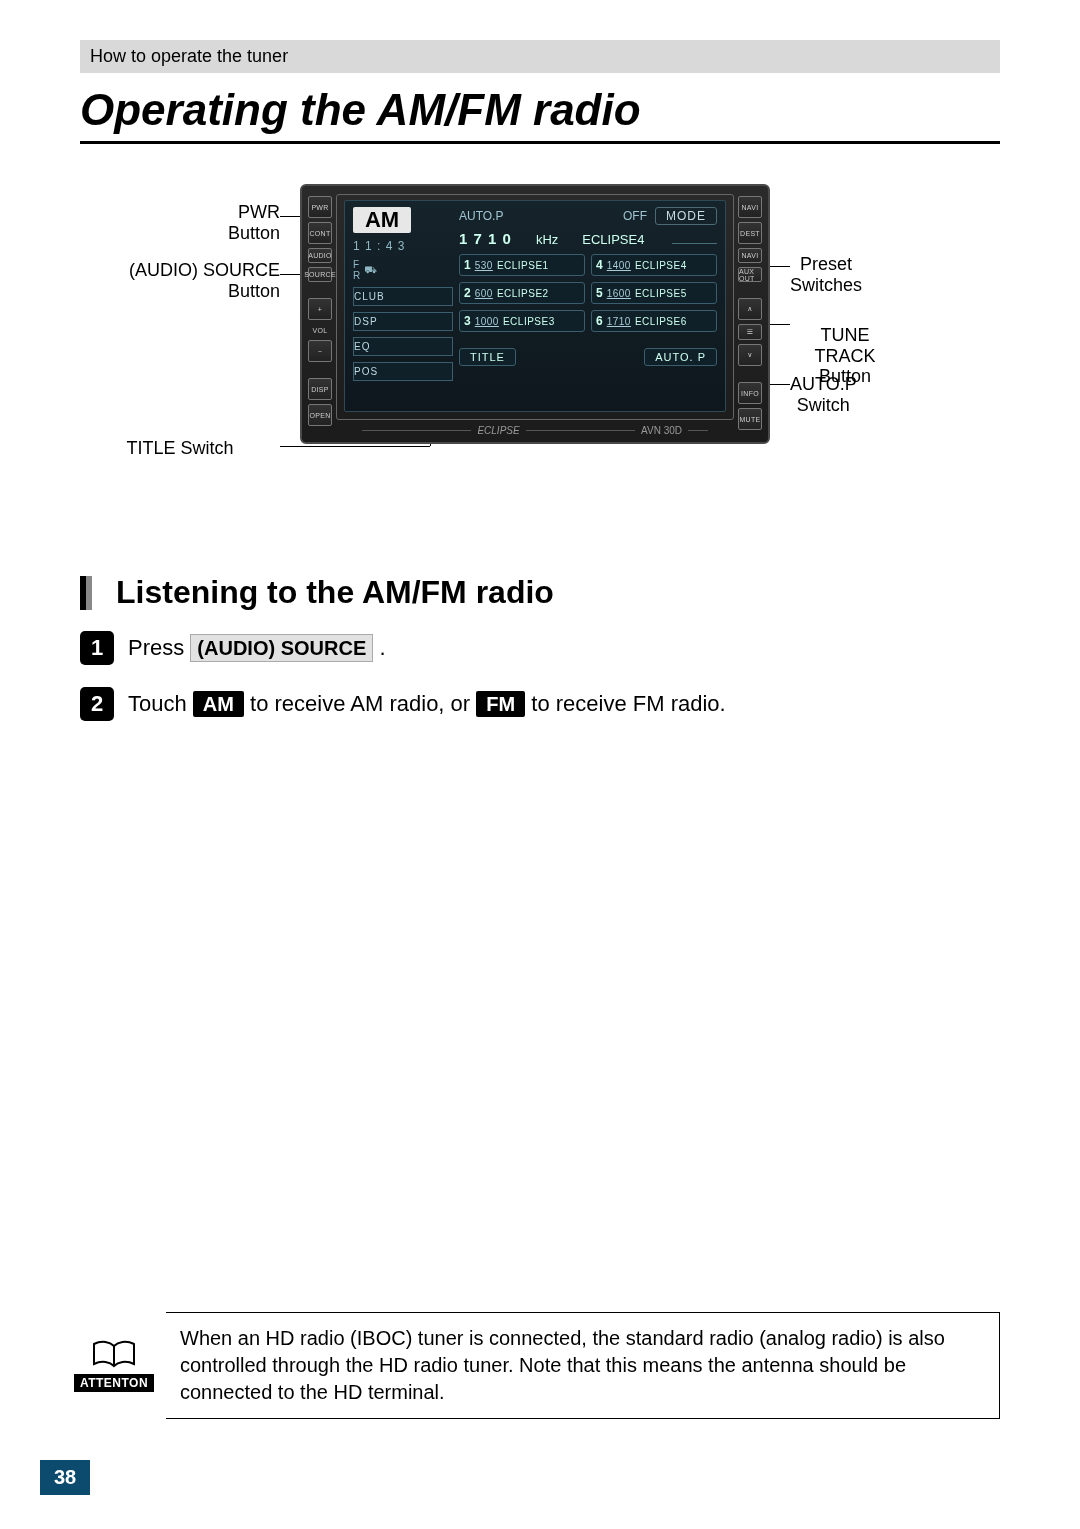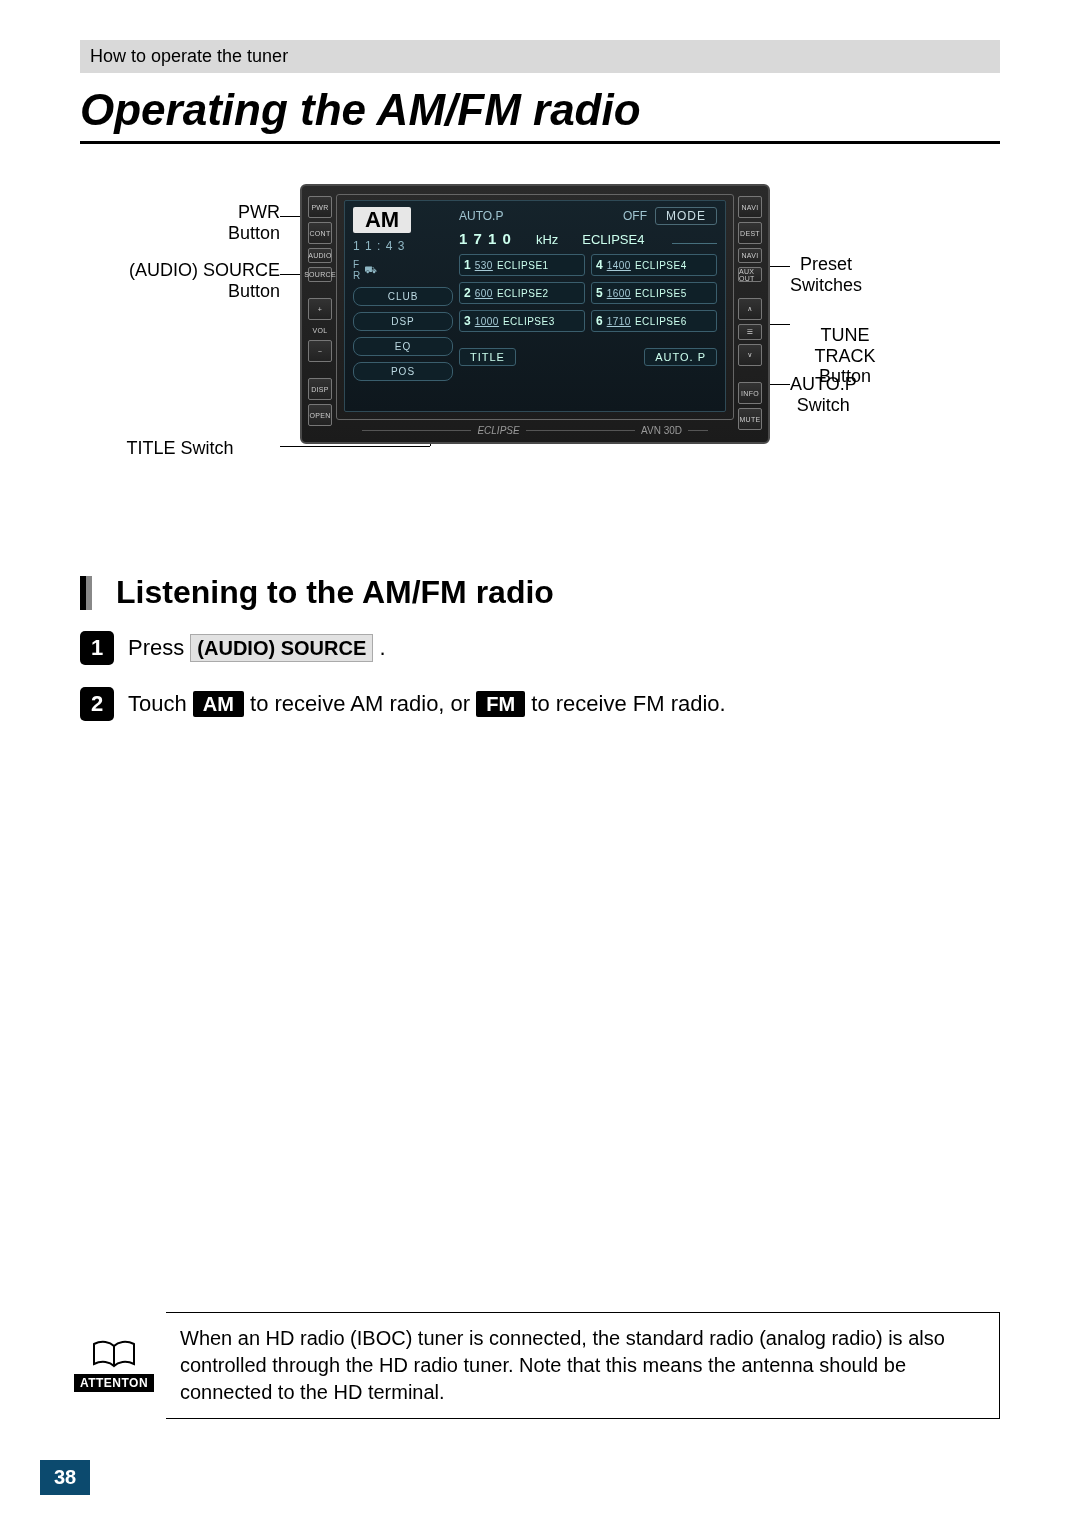--- a/index.html
+++ b/index.html
@@ -26,21 +26,21 @@
   .side-btn { flex: 0 0 auto; height: 22px; border: 1px solid #777; border-radius: 2px; background: linear-gradient(#333,#222); color: #ccc; font-size: 7px; display:flex; align-items:center; justify-content:center; letter-spacing:.3px; }
   .side-gap { flex: 0 0 8px; }
 
   .screen { position: absolute; left: 42px; right: 42px; top: 14px; bottom: 30px; background: linear-gradient(#15232b,#0e171d); border: 1px solid #2f4a56; border-radius: 2px; padding: 6px 8px; color: #cfe; display:flex; }
   .screen-left  { width: 100px; display:flex; flex-direction:column; gap:6px; }
   .screen-mid   { flex: 1; display:flex; flex-direction:column; gap:5px; padding-left:6px; }
 
   .am-pill { background:#e7e7e7; color:#000; font-weight:bold; font-size:22px; padding:0 8px; border-radius:2px; width:58px; text-align:center; height:26px; line-height:26px; }
   .time-txt { color:#8fb7c4; font-size:12px; letter-spacing:1px; }
   .mini-icon { color:#8fb7c4; font-size:10px; }
-  .mini-box { border:1px solid #3a5e6d; border-radius:8px; background:#0f2028; color:#bcd9e2; font-size:10px; text-align:center; padding:2px 0; letter-spacing:1px; height:19px; line-height:14px; }
+  .mini-box { border:1px solid #3a5e6d; border-radius:0; background:#0f2028; color:#bcd9e2; font-size:10px; padding:2px 0; letter-spacing:1px; height:19px; line-height:14px; }
 
   .header-row { display:flex; align-items:center; gap:8px; color:#9fc4d0; font-size:12px; }
   .header-row .spacer { flex:1; }
   .mode-chip { border:1px solid #4b6a76; border-radius:3px; padding:1px 10px; color:#c9dde4; font-size:12px; letter-spacing:1px; }
   .freq-row  { display:flex; align-items:baseline; gap:24px; color:#cfe; font-size:13px; }
   .freq-big  { color:#cfe; font-weight:bold; font-size:15px; letter-spacing:1px; }
   .underline { border-bottom:1px solid #466f7d; height:1px; flex:1; margin-left:4px; }
 
   .preset-grid { display:grid; grid-template-columns:1fr 1fr; gap:6px; margin-top:2px; }
   .preset { border:1px solid #3a5e6d; border-radius:3px; background:#0f2028; color:#cfe; font-size:11px; padding:3px 4px; display:flex; align-items:center; gap:4px; }

